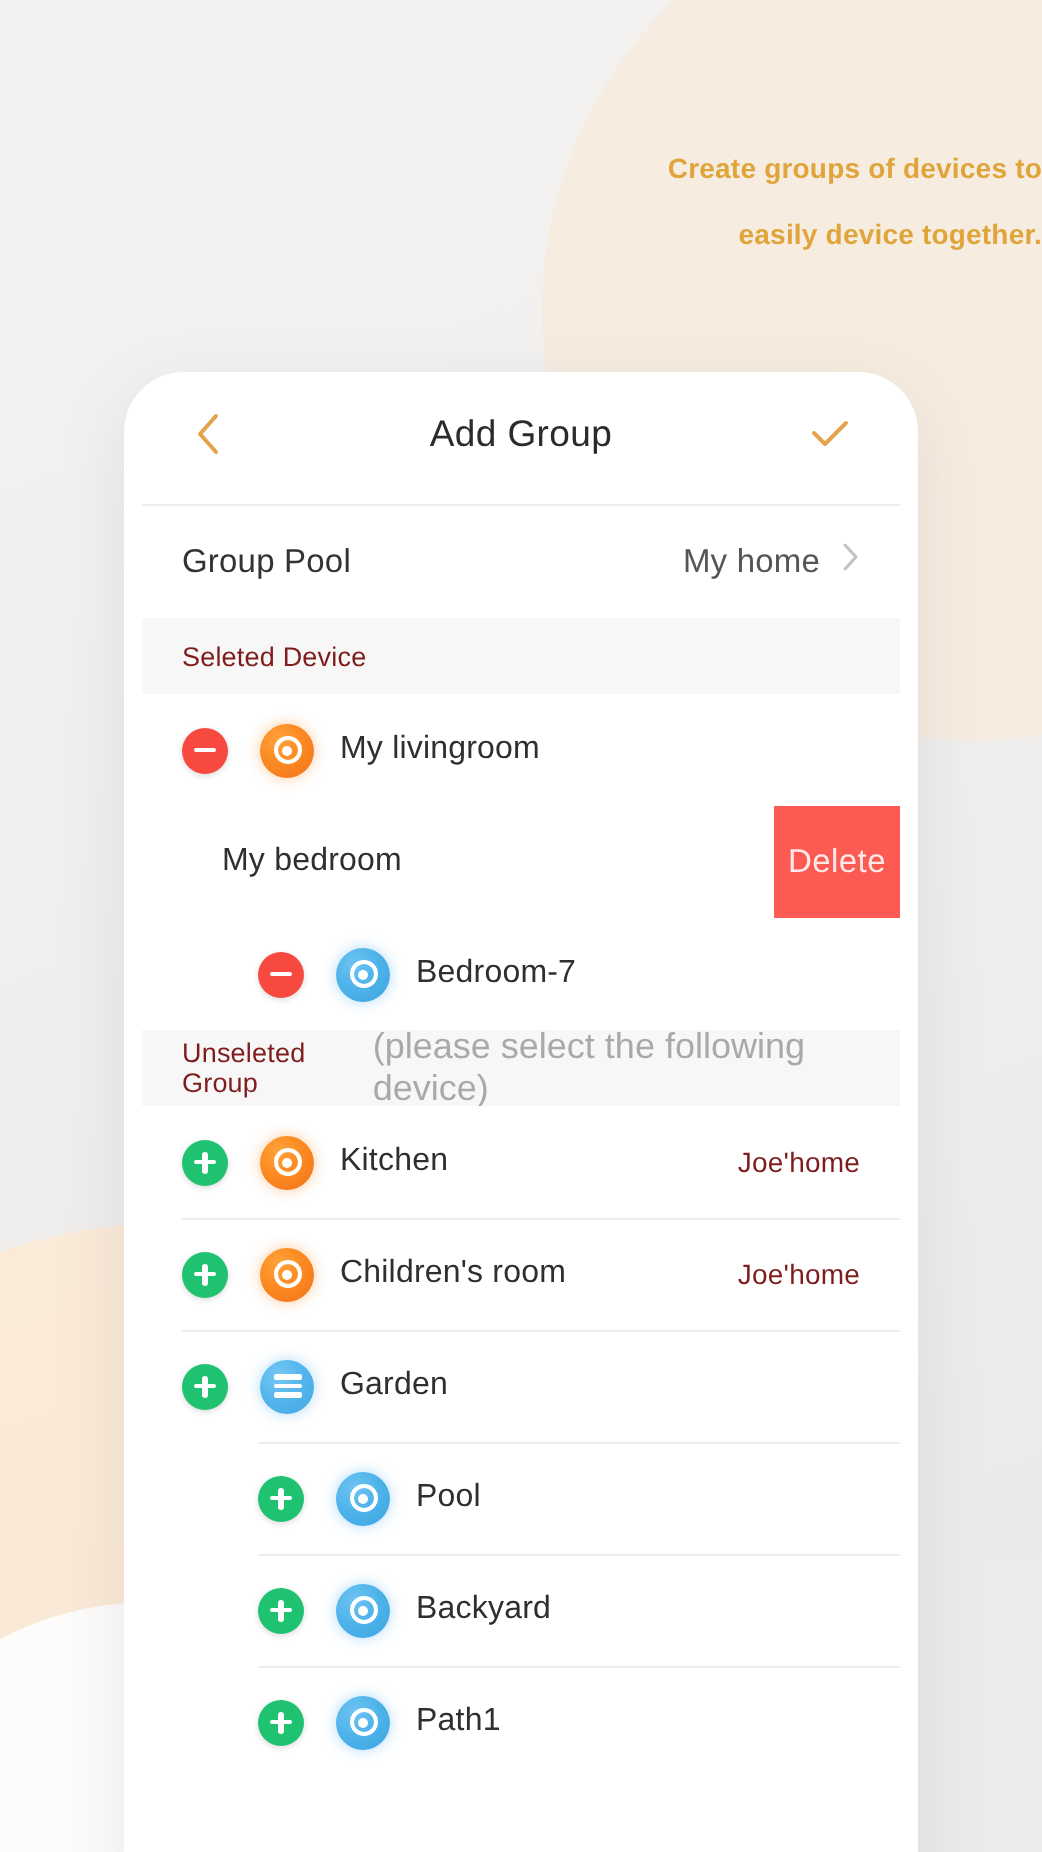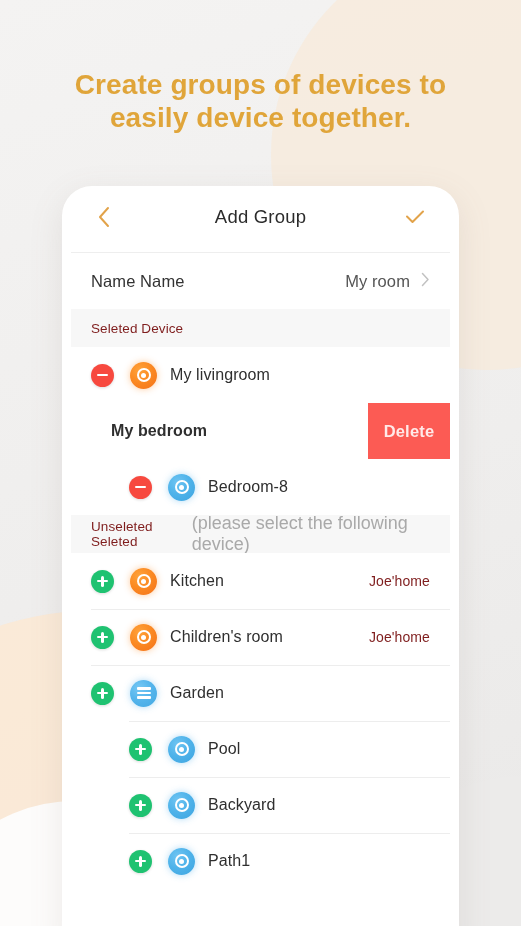--- a/index.html
+++ b/index.html
@@ -62,23 +62,23 @@
     right: -150px;
     bottom: -150px;
   }
 
   
   .headline {
     position: absolute;
     top: 68px;
     left: 0;
     right: 0;
-    text-align: center;
+    text-align: right;
     color: #e0a53a;
-    font-size: 28px;
+    font-size: 14px;
     font-weight: bold;
     line-height: 33px;
     letter-spacing: .1px;
   }
   .headline span { display: block; }
 
   
   .phone {
     position: absolute;
     left: 62px;
@@ -289,36 +289,35 @@
   
   .row.child { padding-left: 58px; }
   .row.child::before { left: 58px; }
 
   
   .swipe-row {
     position: relative;
     height: 56px;
     background: #b91c1c;
     overflow: hidden;
-    font-weight: bold;
   }
   .swipe-content {
     position: absolute;
     top: 0; left: -38px;
     width: 379px;
     height: 56px;
     display: flex;
     align-items: center;
     padding-left: 20px;
     background: #fff;
   }
   .swipe-delete {
     position: absolute;
     top: 0; right: 0;
-    width: 82px; height: 56px;
+    width: 63px; height: 56px;
     background: #fc5b54;
     color: #ffe9e8;
     display: flex;
     align-items: center;
     justify-content: center;
     font-size: 16.5px;
     letter-spacing: .2px;
     cursor: pointer;
   }
   .swipe-sliver {
@@ -358,22 +357,22 @@
       </div>
       <div class="nav-title">Add Group</div>
       <div class="nav-confirm">
         <svg width="20" height="18" viewBox="0 0 20 18">
           <path d="M2 8.5 7.5 14 18 3.5" stroke="#e2a34a" stroke-width="2" fill="none" stroke-linecap="round" stroke-linejoin="round"></path>
         </svg>
       </div>
     </div>
 
     <div class="row">
-      <span class="row-label">Name Name</span>
-      <span class="row-value">My room</span>
+      <span class="row-label">Group Pool</span>
+      <span class="row-value">My home</span>
       <span class="chev-right">
         <svg width="9" height="15" viewBox="0 0 9 15">
           <path d="M1.5 1.5 7 7.5l-5.5 6" stroke="#c2c2c2" stroke-width="1.5" fill="none" stroke-linecap="round" stroke-linejoin="round"></path>
         </svg>
       </span>
     </div>
 
     <div class="section-head">
       <span class="sh-main">Seleted Device</span>
     </div>
@@ -400,25 +399,25 @@
 
     <div class="row child">
       <span class="action-btn minus">
           <i class="bar-h"></i>
         </span>
       <span class="dev-icon blue">
         <span class="ring-out">
             <span class="ring-in"></span>
           </span>
       </span>
-      <span class="dev-name">Bedroom-8</span>
+      <span class="dev-name">Bedroom-7</span>
     </div>
 
     <div class="section-head">
-      <span class="sh-main">Unseleted Seleted</span>
+      <span class="sh-main">Unseleted Group</span>
       <span class="sh-hint">(please select the following device)</span>
     </div>
 
     <div class="row">
       <span class="action-btn plus">
           <i class="bar-h"></i>
           <i class="bar-v"></i>
         </span>
       <span class="dev-icon orange">
         <span class="ring-out">

